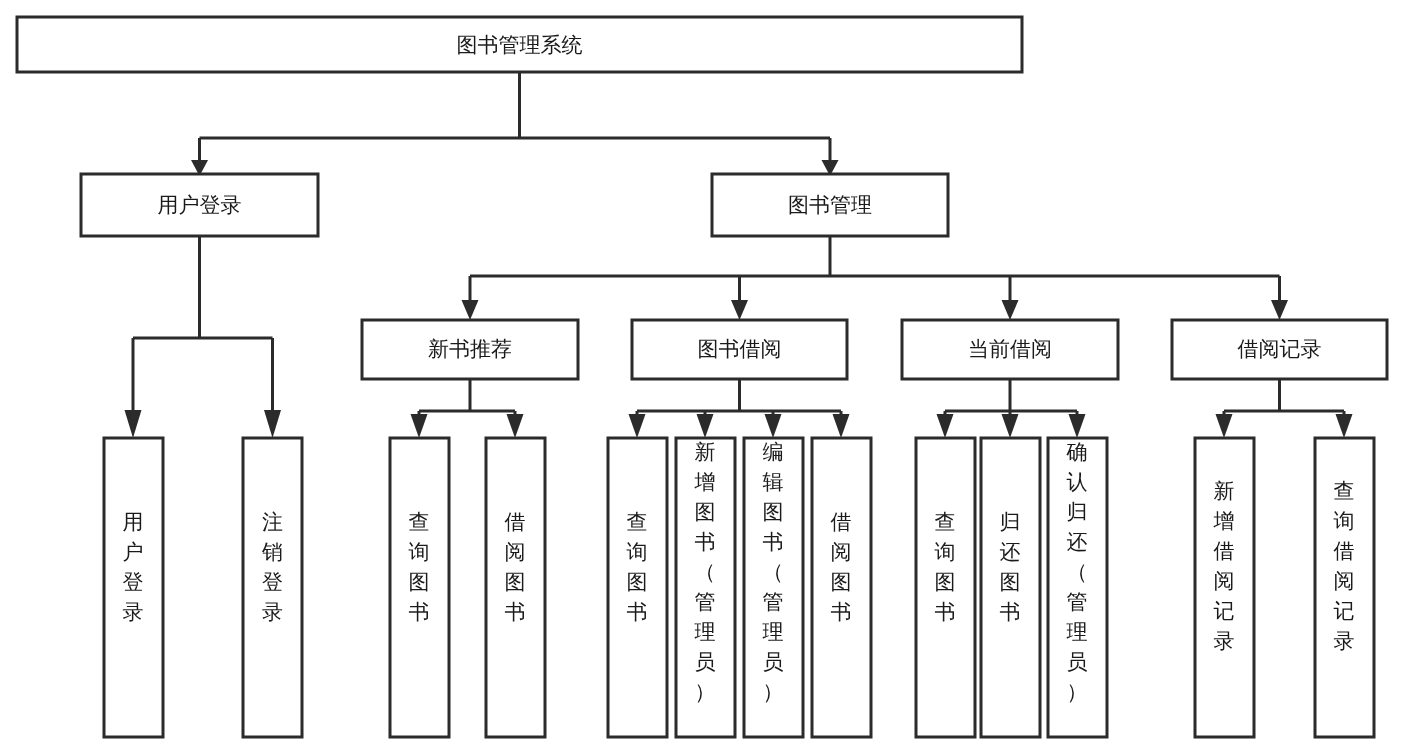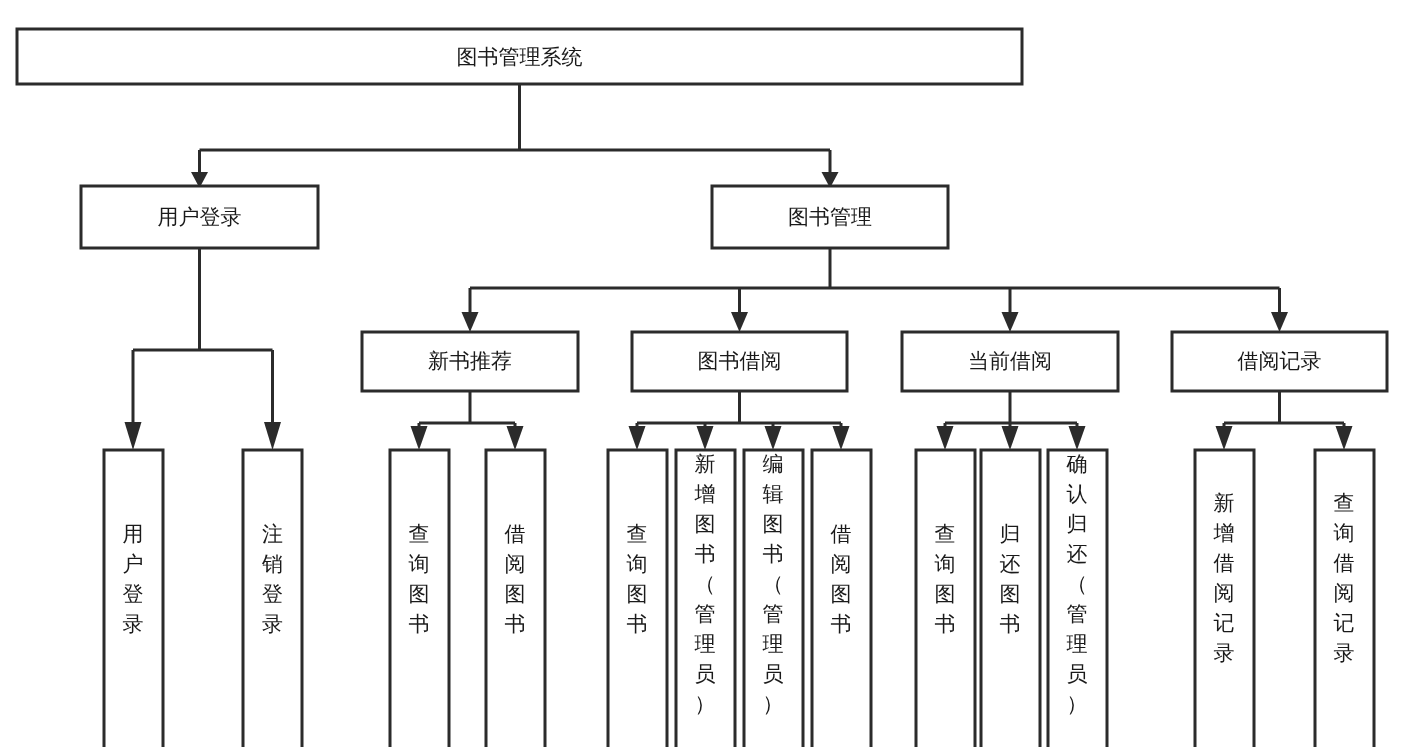--- a/index.html
+++ b/index.html
@@ -10,21 +10,21 @@
   body {
     width: 1405px;
     height: 747px;
     position: relative;
     font-family: "Liberation Sans", sans-serif;
     overflow: hidden;
   }
   #diagram-root {
     position: absolute;
     left: 0;
-    top: 16px;
+    top: 4px;
     width: 1405px;
     height: 613px;
   }
   svg#tree-svg {
     display: block;
     width: 1405px;
     height: 747px;
   }
   .node-box {
     fill: #ffffff;

